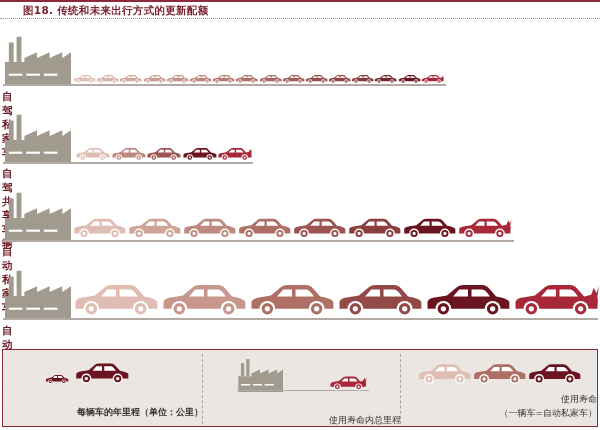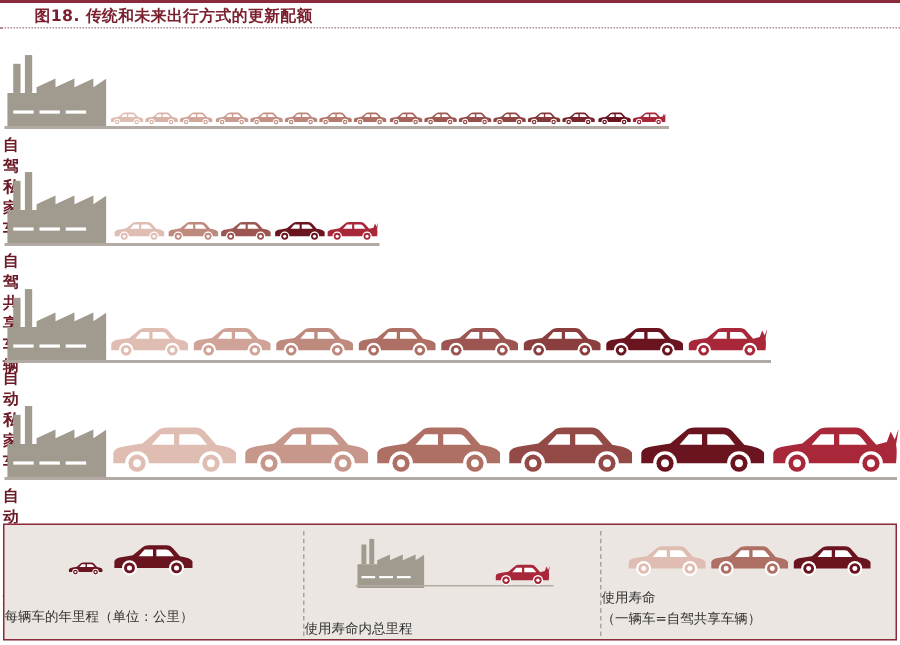--- a/index.html
+++ b/index.html
@@ -8,21 +8,21 @@
   .title { position: absolute; left: 2px; top: 4px; font-size: 10.5px; font-weight: bold; color: #7a1f2e; letter-spacing: 0.3px; padding-left: 21px; }
   .dotline { position: absolute; left: 0; top: 18px; width: 600px; border-top: 1px dotted #b08a8f; }
   .row { position: absolute; left: 0; }
   .factory { position: absolute; left: 3px; }
   .ground { position: absolute; height: 2px; background: #b3aba3; }
   .cars { position: absolute; display: flex; align-items: flex-end; }
   .car { display: block; }
   .row-label { position: absolute; left: 2px; font-size: 10.5px; font-weight: bold; color: #6b1a26; font-family: "DejaVu Serif", "Liberation Serif", serif; }
   .legend { position: absolute; left: 2px; top: 349px; width: 596px; height: 78px; background: #ebe6e1; border: 1.5px solid #8b2a3a; }
   .legend-cell { position: absolute; top: 0; height: 100%; }
-  .legend-text { position: absolute; width: 100%; text-align: left; font-size: 9px; color: #333; line-height: 13px; }
+  .legend-text { position: absolute; width: 100%; text-align: right; font-size: 9px; color: #333; line-height: 13px; }
   .vdash { position: absolute; top: 4px; height: 70px; border-left: 1px dashed #aaa39c; }
 </style>
 </head>
 <body>
 
 <svg width="0" height="0" style="position:absolute">
   <defs>
     <symbol id="car-sym" viewBox="0 0 100 40">
       <path d="M4 30 L4 22 Q5 18 14 17 L26 15 L38 5 Q40 3 45 3 L66 3 Q71 3 74 7 L82 16 Q95 18 97 22 L97 30 Z"></path>
       <circle cx="22" cy="30" r="9" fill="#fff"></circle>
@@ -206,21 +206,21 @@
 </div>
 
 <div class="legend">
   <div class="legend-cell" style="left:0; width:200px;">
     <svg width="24" height="10" style="position:absolute; left:42px; top:24px;" fill="#6a1420">
         <use href="#car-sym"></use>
       </svg>
     <svg width="56" height="24" style="position:absolute; left:71px; top:11px;" fill="#6a1420">
         <use href="#car-sym"></use>
       </svg>
-    <div class="legend-text" style="top:56px;">每辆车的年里程（单位：公里）</div>
+    <div class="legend-text" style="top:56px;font-weight:bold;">每辆车的年里程（单位：公里）</div>
   </div>
   <div class="vdash" style="left:199px;"></div>
   <div class="legend-cell" style="left:200px; width:198px;">
     <svg width="46" height="33" style="position:absolute; left:34px; top:9px;" fill="#a19a8e">
         <use href="#factory-sym"></use>
       </svg>
     <div class="ground" style="left:34px; top:40px; width:132px; height:1px;"></div>
     <svg width="38" height="16" style="position:absolute; left:126px; top:25px;" fill="#a8283a">
         <use href="#broken-car-sym"></use>
       </svg>
@@ -231,15 +231,15 @@
     <svg width="55" height="23" style="position:absolute; left:16px; top:12px;" fill="#dfbdb2">
         <use href="#car-sym"></use>
       </svg>
     <svg width="55" height="23" style="position:absolute; left:71px; top:12px;" fill="#ae6f64">
         <use href="#car-sym"></use>
       </svg>
     <svg width="55" height="23" style="position:absolute; left:126px; top:12px;" fill="#6a1420">
         <use href="#car-sym"></use>
       </svg>
     <div class="legend-text" style="top:43px;">使用寿命</div>
-    <div class="legend-text" style="top:57px;">（一辆车=自驾共享车辆）</div>
+    <div class="legend-text" style="top:57px;">（一辆车=自动私家车）</div>
   </div>
 </div>
 
 </body></html>

